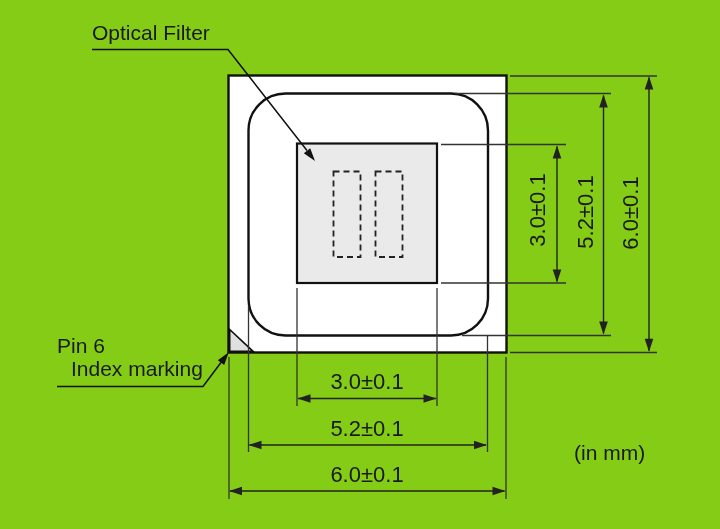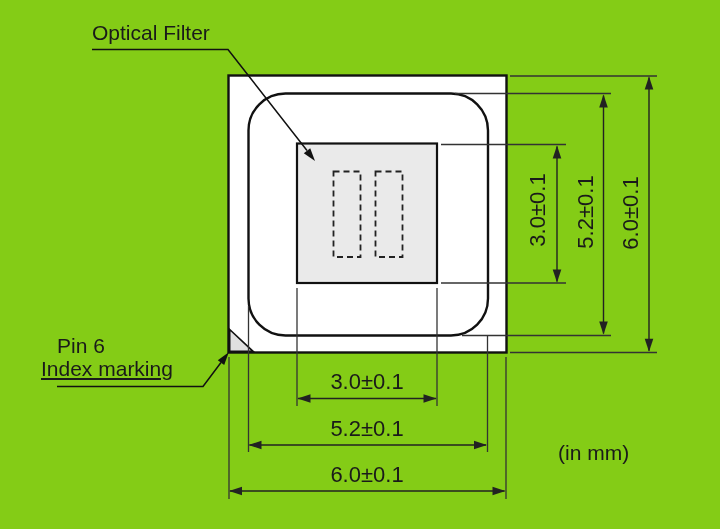--- a/index.html
+++ b/index.html
@@ -115,24 +115,24 @@
 
     <g>
       <polyline points="57,386.5 203,386.5 221,362.5" fill="none" stroke="#111111" stroke-width="1.5"></polyline>
       <polygon points="228.8,352.3 224.2,365.1 217.8,360.3" fill="#111111"></polygon>
     </g>
   </svg>
 
   <div class="lbl callout" style="left:92px; top:21px;">Optical Filter</div>
 
   <div class="lbl callout" style="left:57px; top:334px;">Pin 6</div>
-  <div class="lbl callout" style="left:41px; top:357px;text-decoration:underline;">Index marking</div>
+  <div class="lbl callout" style="left:71px; top:357px;">Index marking</div>
 
   <div class="lbl dim-h" style="left:297px; top:370px;">3.0±0.1</div>
   <div class="lbl dim-h" style="left:297px; top:417px;">5.2±0.1</div>
   <div class="lbl dim-h" style="left:297px; top:463px;">6.0±0.1</div>
 
   <div class="lbl dim-v" style="left:468px; top:198px;">3.0±0.1</div>
   <div class="lbl dim-v" style="left:516px; top:200px;">5.2±0.1</div>
   <div class="lbl dim-v" style="left:561px; top:201px;">6.0±0.1</div>
 
-  <div class="lbl note" style="left:558px; top:441px;">(in mm)</div>
+  <div class="lbl note" style="left:574px; top:441px;">(in mm)</div>
 </div>
 
 </body></html>

